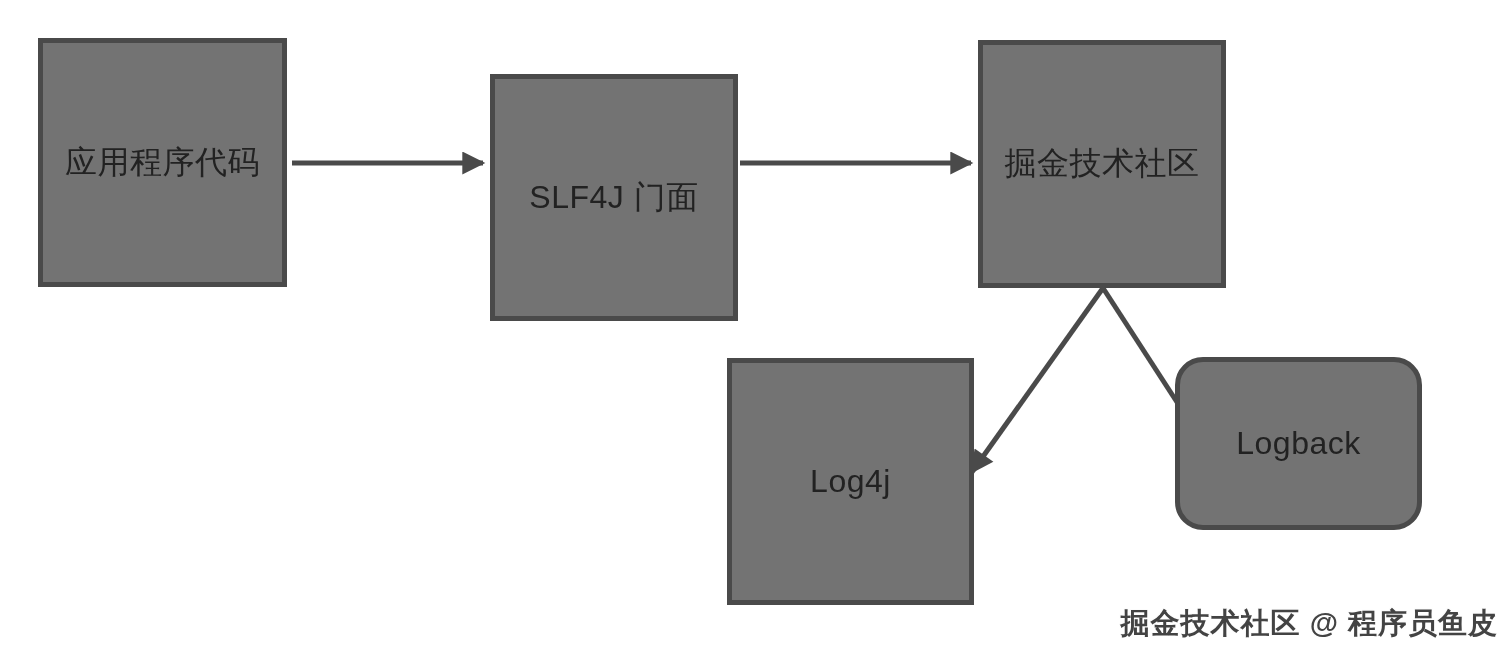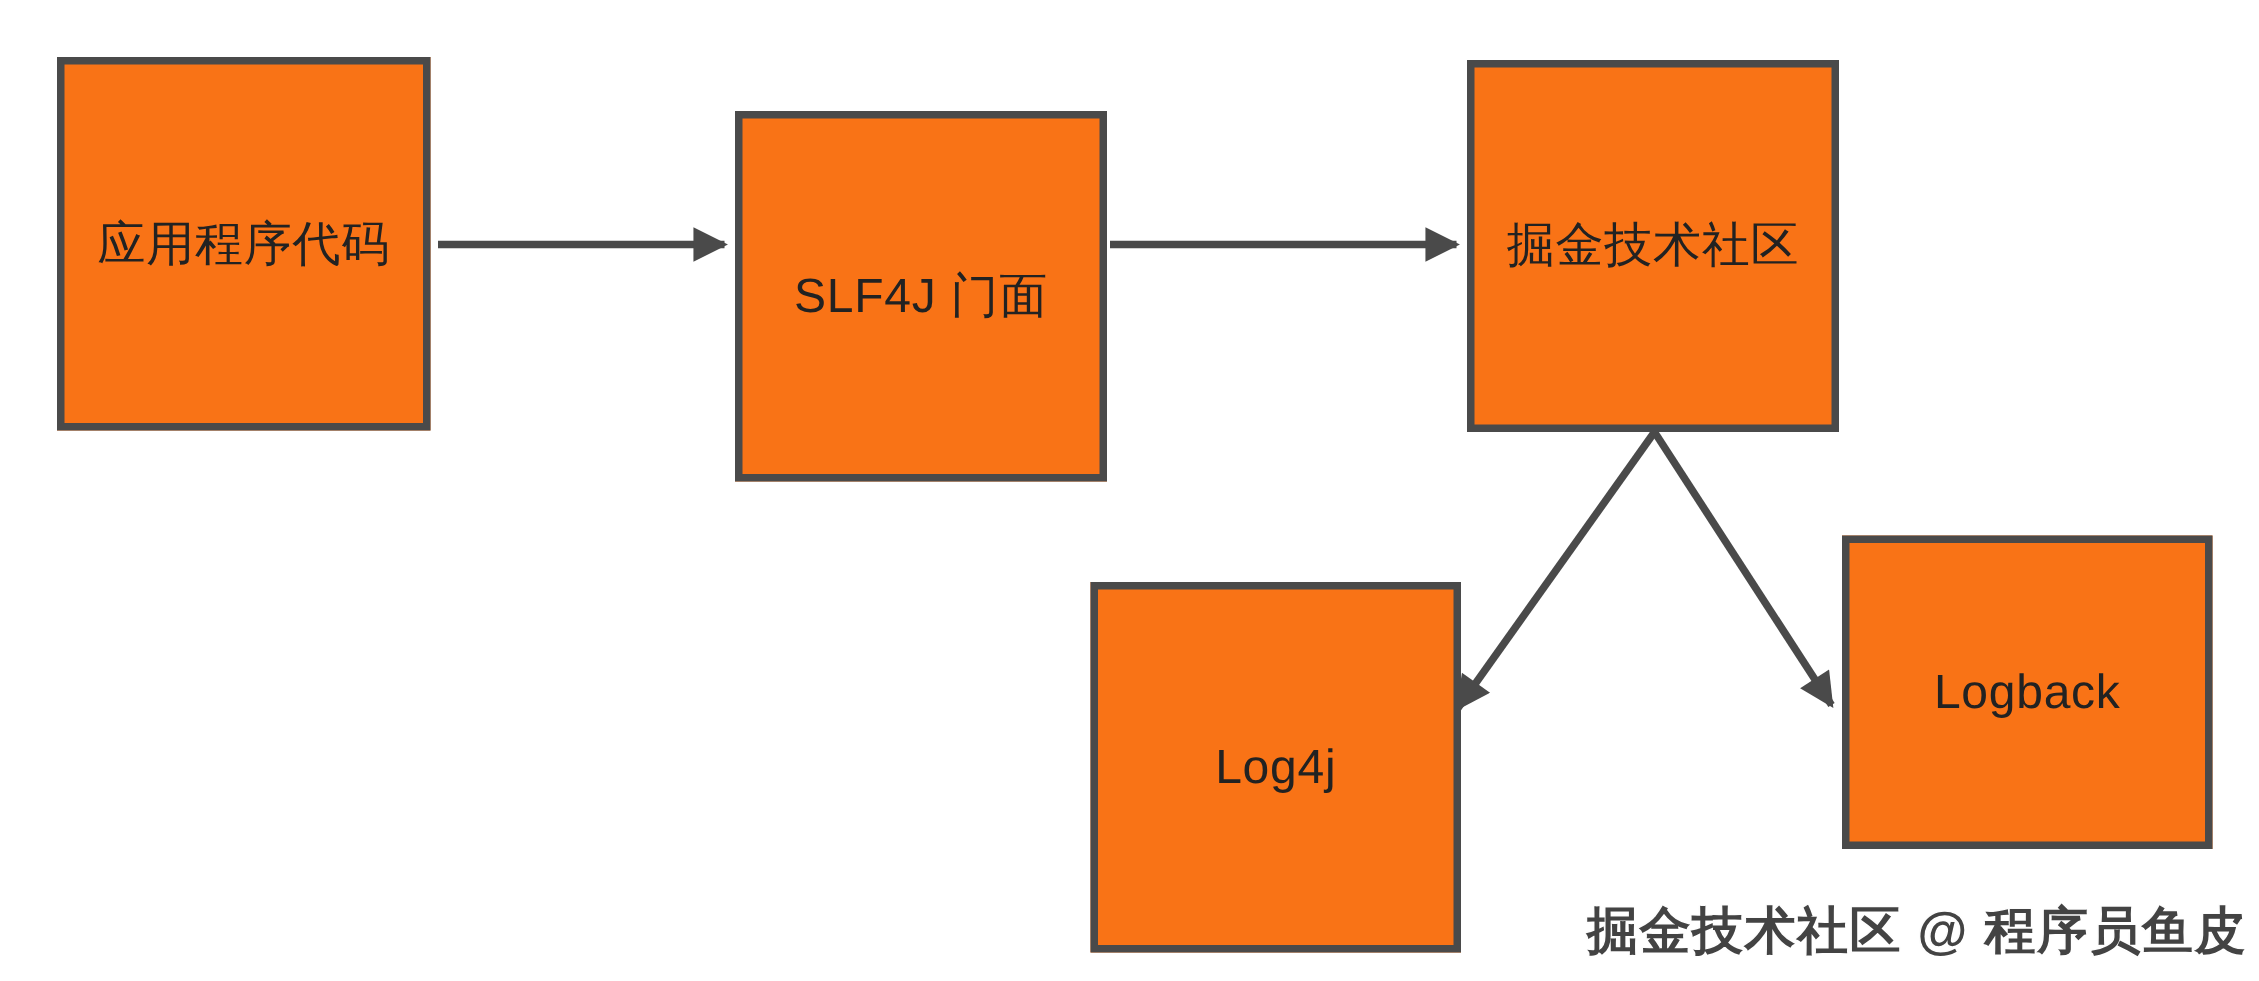--- a/index.html
+++ b/index.html
@@ -12,55 +12,55 @@
     position: relative;
     width: 1506px;
     height: 654px;
     background: #ffffff;
     overflow: hidden;
   }
   .node {
     position: absolute;
     box-sizing: border-box;
     border: 5px solid #4a4a4a;
-    background: #f97316;
+    background: #737373;
     display: flex;
     align-items: center;
     justify-content: center;
     z-index: 2;
   }
   .node .label {
     font-size: 32px;
     color: #222222;
     letter-spacing: 0.5px;
     white-space: nowrap;
   }
   .node-app     { left: 38px;   top: 38px;  width: 249px; height: 249px; }
   .node-slf4j   { left: 490px;  top: 40px;  width: 248px; height: 247px; margin-top: 34px; }
   .node-impl    { left: 978px;  top: 40px;  width: 248px; height: 248px; }
-  .node-log4j   { left: 727px;  top: 358px; width: 247px; height: 247px; margin-top: 30px; }
-  .node-logback { left: 1228px; top: 357px; width: 247px; height: 209px; }
+  .node-log4j   { left: 727px;  top: 358px; width: 247px; height: 247px; }
+  .node-logback { left: 1175px; top: 357px; width: 247px; height: 173px; border-radius: 28px; }
 
   .edges-layer {
     position: absolute;
     left: 0;
     top: 0;
     width: 1506px;
     height: 654px;
     z-index: 1;
   }
   .edges-layer line {
     stroke: #4a4a4a;
     stroke-width: 5;
   }
   .watermark {
     position: absolute;
     right: 8px;
     bottom: 10px;
-    font-size: 34px;
+    font-size: 29px;
     font-weight: 700;
     color: #434343;
     letter-spacing: 1px;
     white-space: nowrap;
     text-shadow:
       2px 2px 0 #ffffff,
       1px 1px 0 #ffffff,
       -1px -1px 0 #fcfcfc,
       1px -1px 0 #fdfdfd,
       -1px 1px 0 #fdfdfd;

